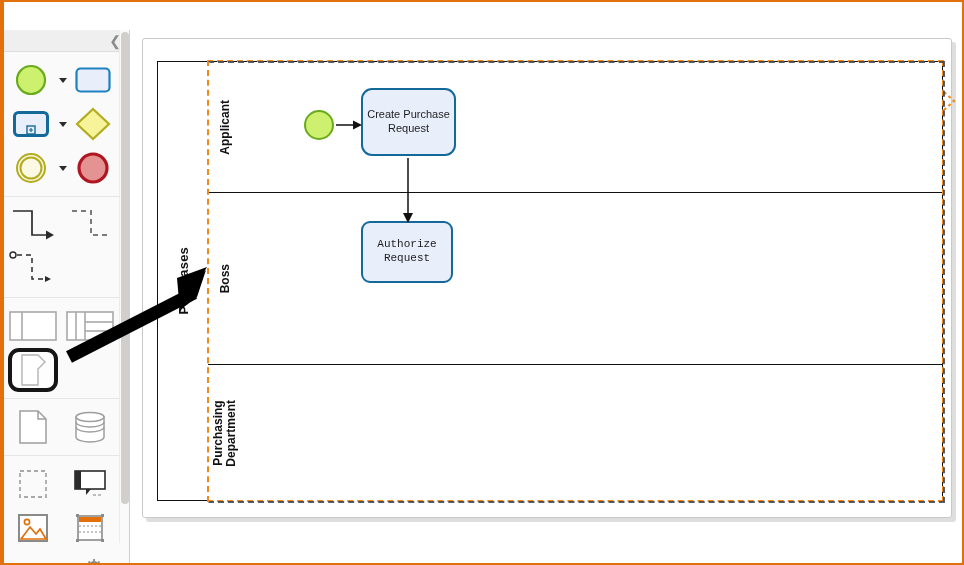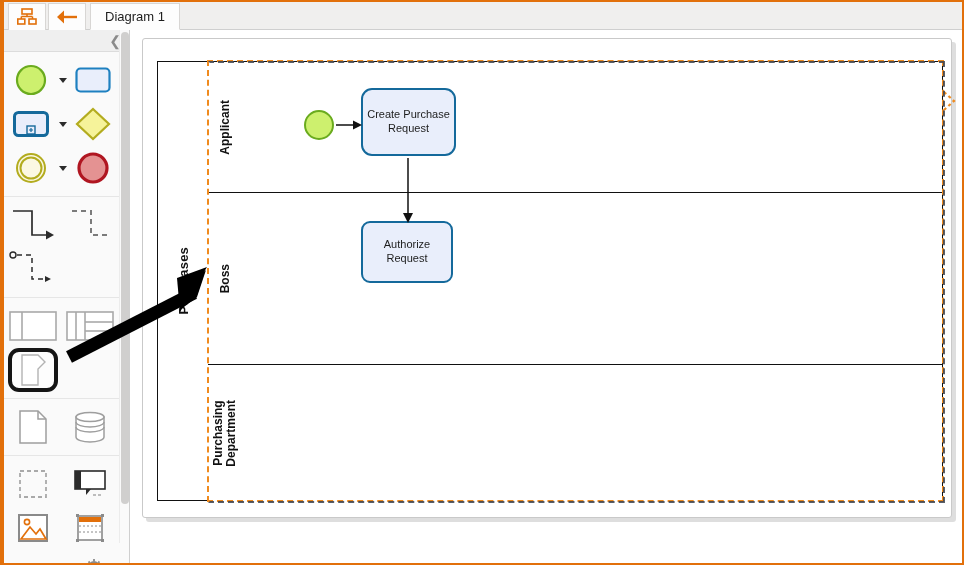--- a/index.html
+++ b/index.html
@@ -224,63 +224,41 @@
     border: 2px solid #14699b;
     border-radius: 9px;
     display: flex; align-items: center; justify-content: center;
     text-align: center;
     font-size: 11px; color: #1d1d1d;
     line-height: 1.25;
     white-space: pre-line;
     cursor: pointer;
   }
   #task-create   { left: 153px; top: 26px; width: 95px; height: 68px; border-radius: 11px; }
-  #task-authorize{ left: 153px; top: 28px; width: 92px; height: 62px; }
+  #task-authorize{ left: 153px; top: 28px; width: 92px; height: 62px; font-family: Liberation Mono, monospace; }
 
   .flow-svg {
     position: absolute; left: 0; top: 0;
     width: 100%; height: 100%;
     pointer-events: none;
     overflow: visible;
   }
 
   
   #annot-arrow {
     position: absolute; left: 0; top: 0;
     width: 964px; height: 565px;
     pointer-events: none;
   }
 </style>
 </head>
 <body>
 
 <div id="app">
 
-  <div id="titlebar">
-
-    <div class="tb-btn" id="btn-shapes">
-      <svg width="20" height="18" viewBox="0 0 20 18">
-        <rect x="5" y="1" width="10" height="5" fill="none" stroke="#e2700b" stroke-width="1.6"></rect>
-        <rect x="0.8" y="11" width="7" height="5" fill="none" stroke="#e2700b" stroke-width="1.6"></rect>
-        <rect x="12" y="11" width="7" height="5" fill="none" stroke="#e2700b" stroke-width="1.6"></rect>
-        <path d="M10 6 L10 8.6 M4.3 8.6 L15.5 8.6 M4.3 8.6 L4.3 11 M15.5 8.6 L15.5 11" fill="none" stroke="#e2700b" stroke-width="1.5"></path>
-      </svg>
-    </div>
-
-    <div class="tb-btn" id="btn-back">
-      <svg width="22" height="16" viewBox="0 0 22 16">
-        <path d="M21 8 L7 8" stroke="#e2700b" stroke-width="2.4" fill="none"></path>
-        <path d="M8 1.5 L1 8 L8 14.5 Z" fill="#e2700b"></path>
-      </svg>
-    </div>
-
-    <div id="doc-tab">
-      <span>Diagram 1</span>
-    </div>
-  </div>
 
   <div id="shapes-panel">
 
     <div id="panel-head">
       <div id="collapse-chevron">❮</div>
     </div>
 
     <div id="panel-scroll">
 
       <div class="sgroup">

